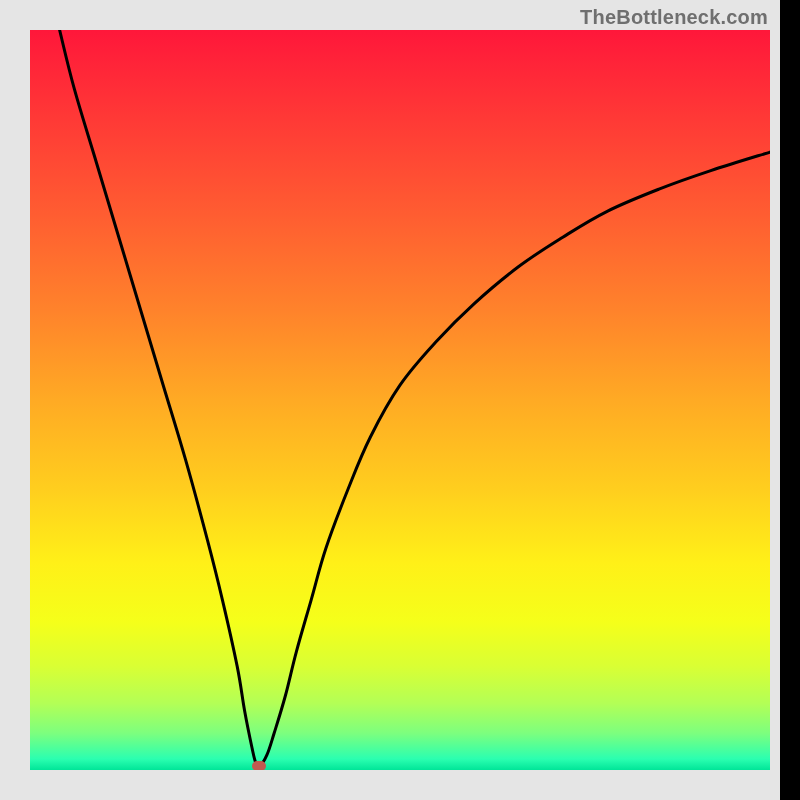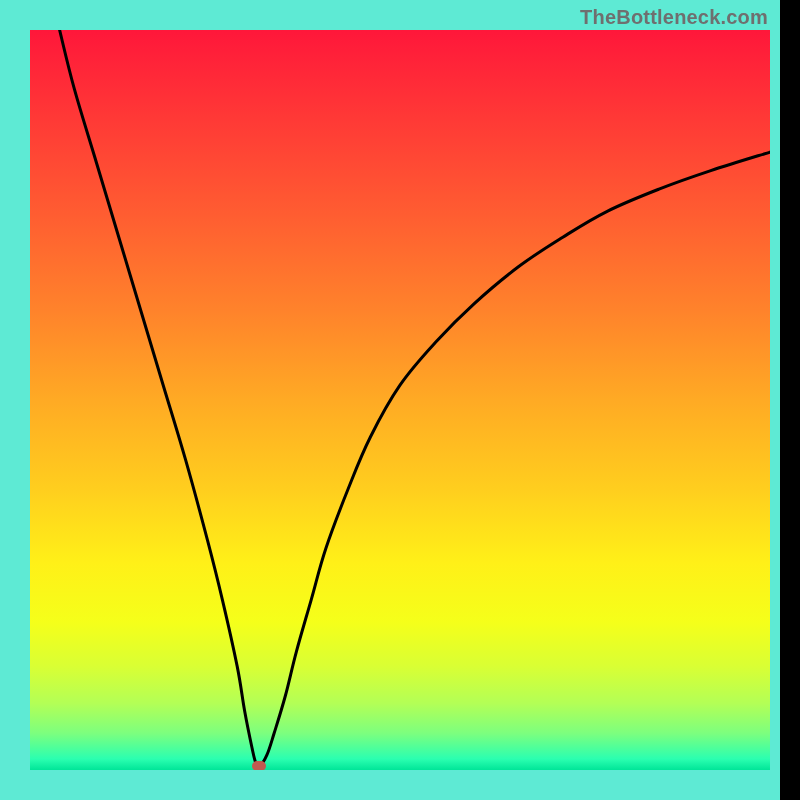--- a/index.html
+++ b/index.html
@@ -9,21 +9,21 @@
     height: 800px;
     background: #000;
     overflow: hidden;
   }
   .frame {
     position: absolute;
     left: 0;
     top: 0;
     width: 780px;
     height: 800px;
-    background: #5eead4;
+    background: #e5e5e5;
   }
   .plot-area {
     position: absolute;
     left: 30px;
     top: 30px;
     width: 740px;
     height: 740px;
     overflow: hidden;
   }
   .watermark {

